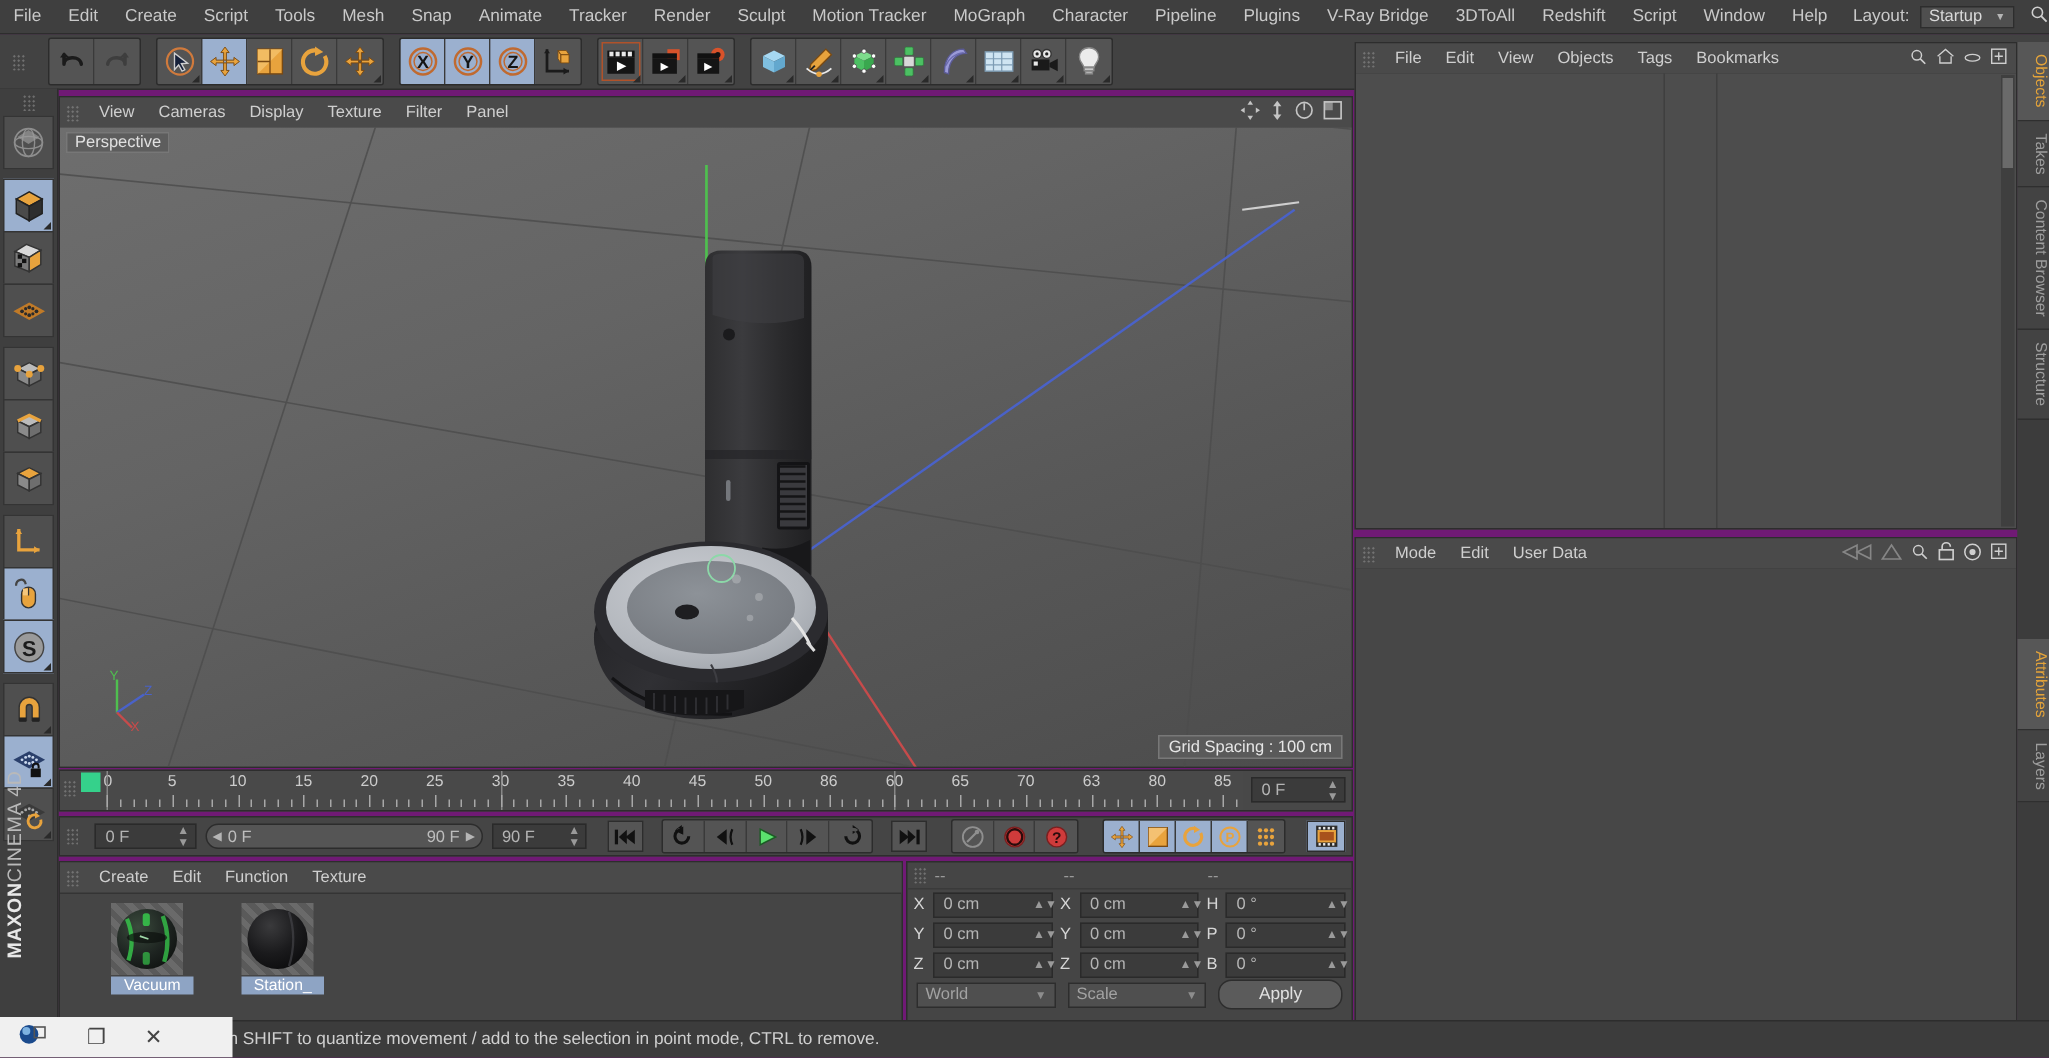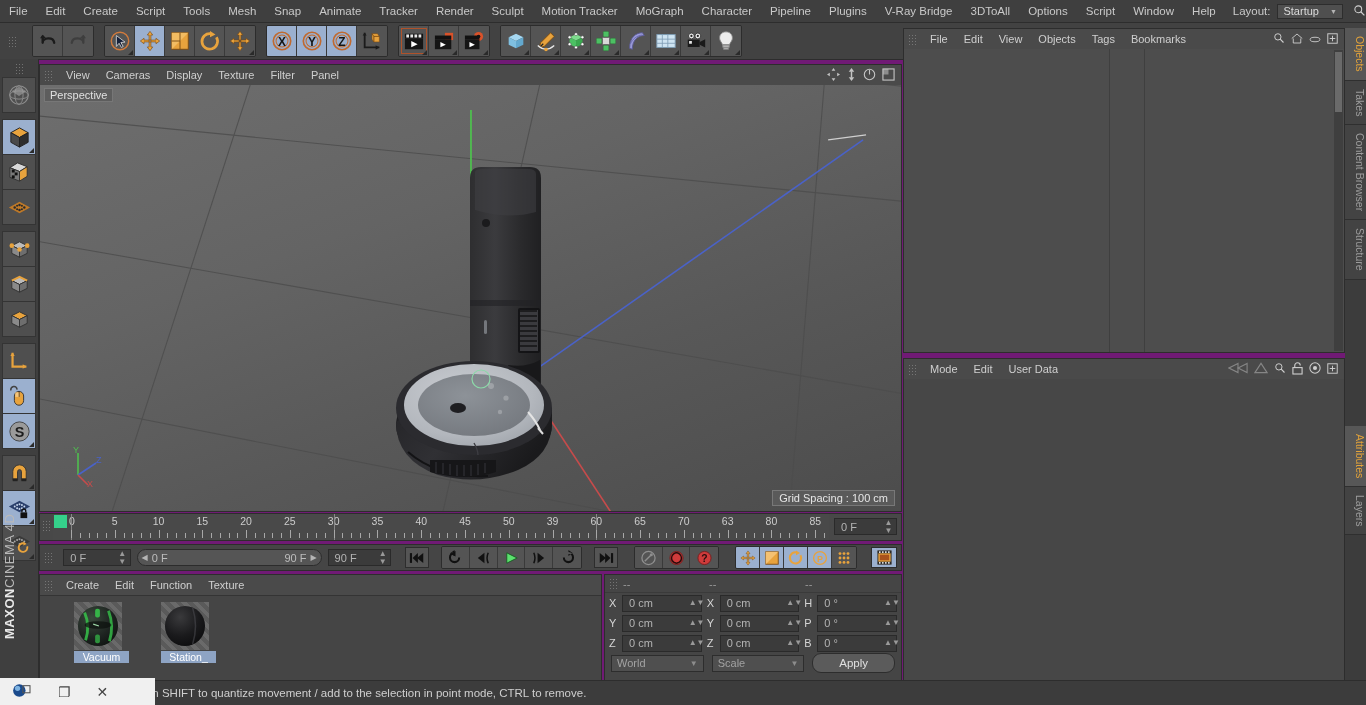--- a/index.html
+++ b/index.html
@@ -162,21 +162,21 @@
     <span class="menuitem">Tracker</span>
     <span class="menuitem">Render</span>
     <span class="menuitem">Sculpt</span>
     <span class="menuitem">Motion Tracker</span>
     <span class="menuitem">MoGraph</span>
     <span class="menuitem">Character</span>
     <span class="menuitem">Pipeline</span>
     <span class="menuitem">Plugins</span>
     <span class="menuitem">V-Ray Bridge</span>
     <span class="menuitem">3DToAll</span>
-    <span class="menuitem">Options</span>
+    <span class="menuitem">Redshift</span>
     <span class="menuitem">Script</span>
     <span class="menuitem">Window</span>
     <span class="menuitem">Help</span>
     <span style="margin-left:8px;font-size:11.5px;color:#c9c9c9;">Layout:</span>
     <span style="margin-left:7px;width:150px;height:15px;background:#4f4f4f;border:1px solid #2d2d2d;
                  display:flex;align-items:center;padding:0 5px;box-sizing:border-box;font-size:11px;color:#dadada;">
       <span>Startup</span>
       <span style="margin-left:auto;font-size:7px;color:#b5b5b5;">▼</span>
     </span>
     <span style="margin-left:10px;">
@@ -694,21 +694,21 @@
         <div class="rlab" style="left: 280.667px;">30</div>
         <div class="rmaj" style="left: 280.667px; opacity: 0.9;"></div>
         <div class="rlab" style="left: 324.444px;">35</div>
         <div class="rmaj" style="left: 324.444px; opacity: 0;"></div>
         <div class="rlab" style="left: 368.222px;">40</div>
         <div class="rmaj" style="left: 368.222px; opacity: 0;"></div>
         <div class="rlab" style="left: 412px;">45</div>
         <div class="rmaj" style="left: 412px; opacity: 0;"></div>
         <div class="rlab" style="left: 455.778px;">50</div>
         <div class="rmaj" style="left: 455.778px; opacity: 0;"></div>
-        <div class="rlab" style="left: 499.556px;">39</div>
+        <div class="rlab" style="left: 499.556px;">86</div>
         <div class="rmaj" style="left: 499.556px; opacity: 0;"></div>
         <div class="rlab" style="left: 543.333px;">60</div>
         <div class="rmaj" style="left: 543.333px; opacity: 0.9;"></div>
         <div class="rlab" style="left: 587.111px;">65</div>
         <div class="rmaj" style="left: 587.111px; opacity: 0;"></div>
         <div class="rlab" style="left: 630.889px;">70</div>
         <div class="rmaj" style="left: 630.889px; opacity: 0;"></div>
         <div class="rlab" style="left: 674.667px;">63</div>
         <div class="rmaj" style="left: 674.667px; opacity: 0;"></div>
         <div class="rlab" style="left: 718.444px;">80</div>

